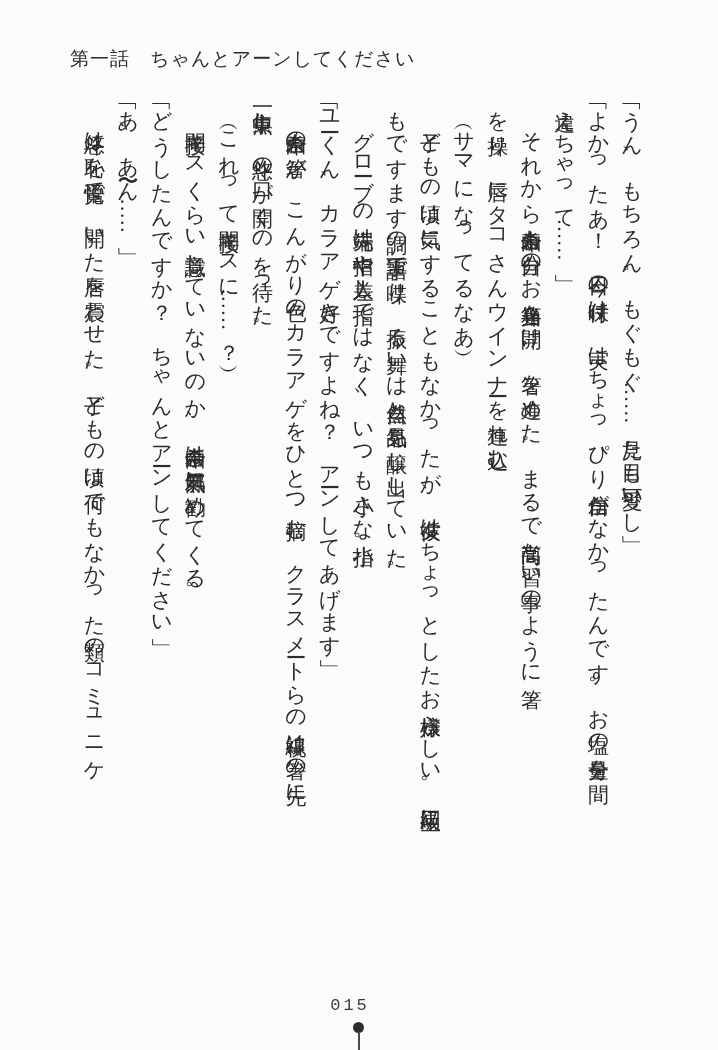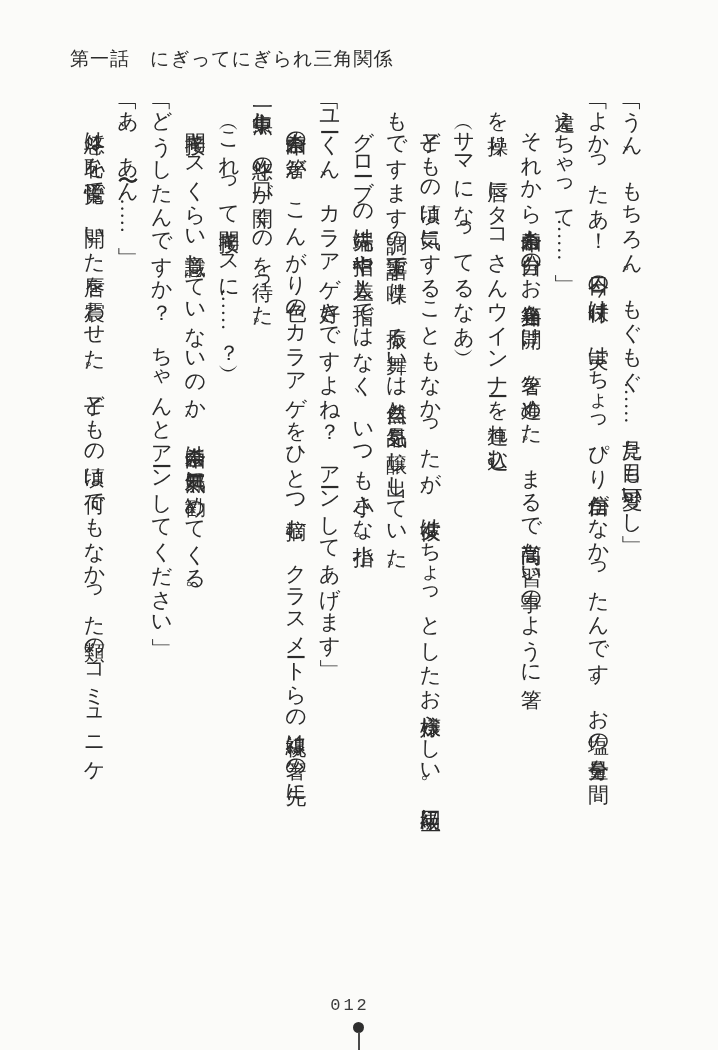--- a/index.html
+++ b/index.html
@@ -78,21 +78,21 @@
     width: 2px;
     height: 18px;
     background: #4a4a4a;
   }
 </style>
 </head>
 <body>
 
 <div class="page">
 
-  <div class="running-head">第一話　にぎってにぎられ三角関係</div>
+  <div class="running-head">第一話　ちゃんとアーンしてください</div>
 
   <div class="text-body">
       <div class="line">「うん、もちろん。もぐもぐ……見た目も可愛いし」</div>
       <div class="line">「よかったあ！　今日の味付け、実はちょっぴり自信がなかったんです。お塩の分量を間</div>
       <div class="line">違えちゃって……」</div>
       <div class="line indent">それから由希奈も自分のお弁当箱を開け、箸を進めた。まるで高尚な習い事のように箸</div>
       <div class="line">を操り、唇にタコさんウインナーを連れ込む。</div>
       <div class="line indent">（サマになってるなあ）</div>
       <div class="line indent">子どもの頃は気にすることもなかったが、彼女はちょっとしたお嬢様らしい。同級生に</div>
       <div class="line">もですます調の丁寧語で喋り、振る舞いは自然と気品を醸し出していた。</div>
@@ -100,20 +100,20 @@
       <div class="line">「ユーくん、カラアゲ好きですよね？　アーンしてあげます」</div>
       <div class="line indent">由希奈の箸が、こんがり色のカラアゲをひとつ摘む。クラスメートらの視線は箸の先に</div>
       <div class="line">一点集中し、悠斗の口が開くのを待った。</div>
       <div class="line indent">（これって間接キスに……？）</div>
       <div class="line indent">間接キスくらい意識していないのか、由希奈は無邪気に勧めてくる。</div>
       <div class="line">「どうしたんですか？　ちゃんとアーンしてください」</div>
       <div class="line">「あ、あ〜〜ん……」</div>
       <div class="line indent">悠斗は恥を覚悟で、開いた唇を震わせた。子どもの頃は何でもなかった類のコミュニケ</div>
     </div>
 
-  <div class="folio">012</div>
+  <div class="folio">015</div>
 
   <div class="pin-ornament">
     <div class="pin-dot"></div>
     <div class="pin-line"></div>
   </div>
 
 </div>
 
 </body></html>

